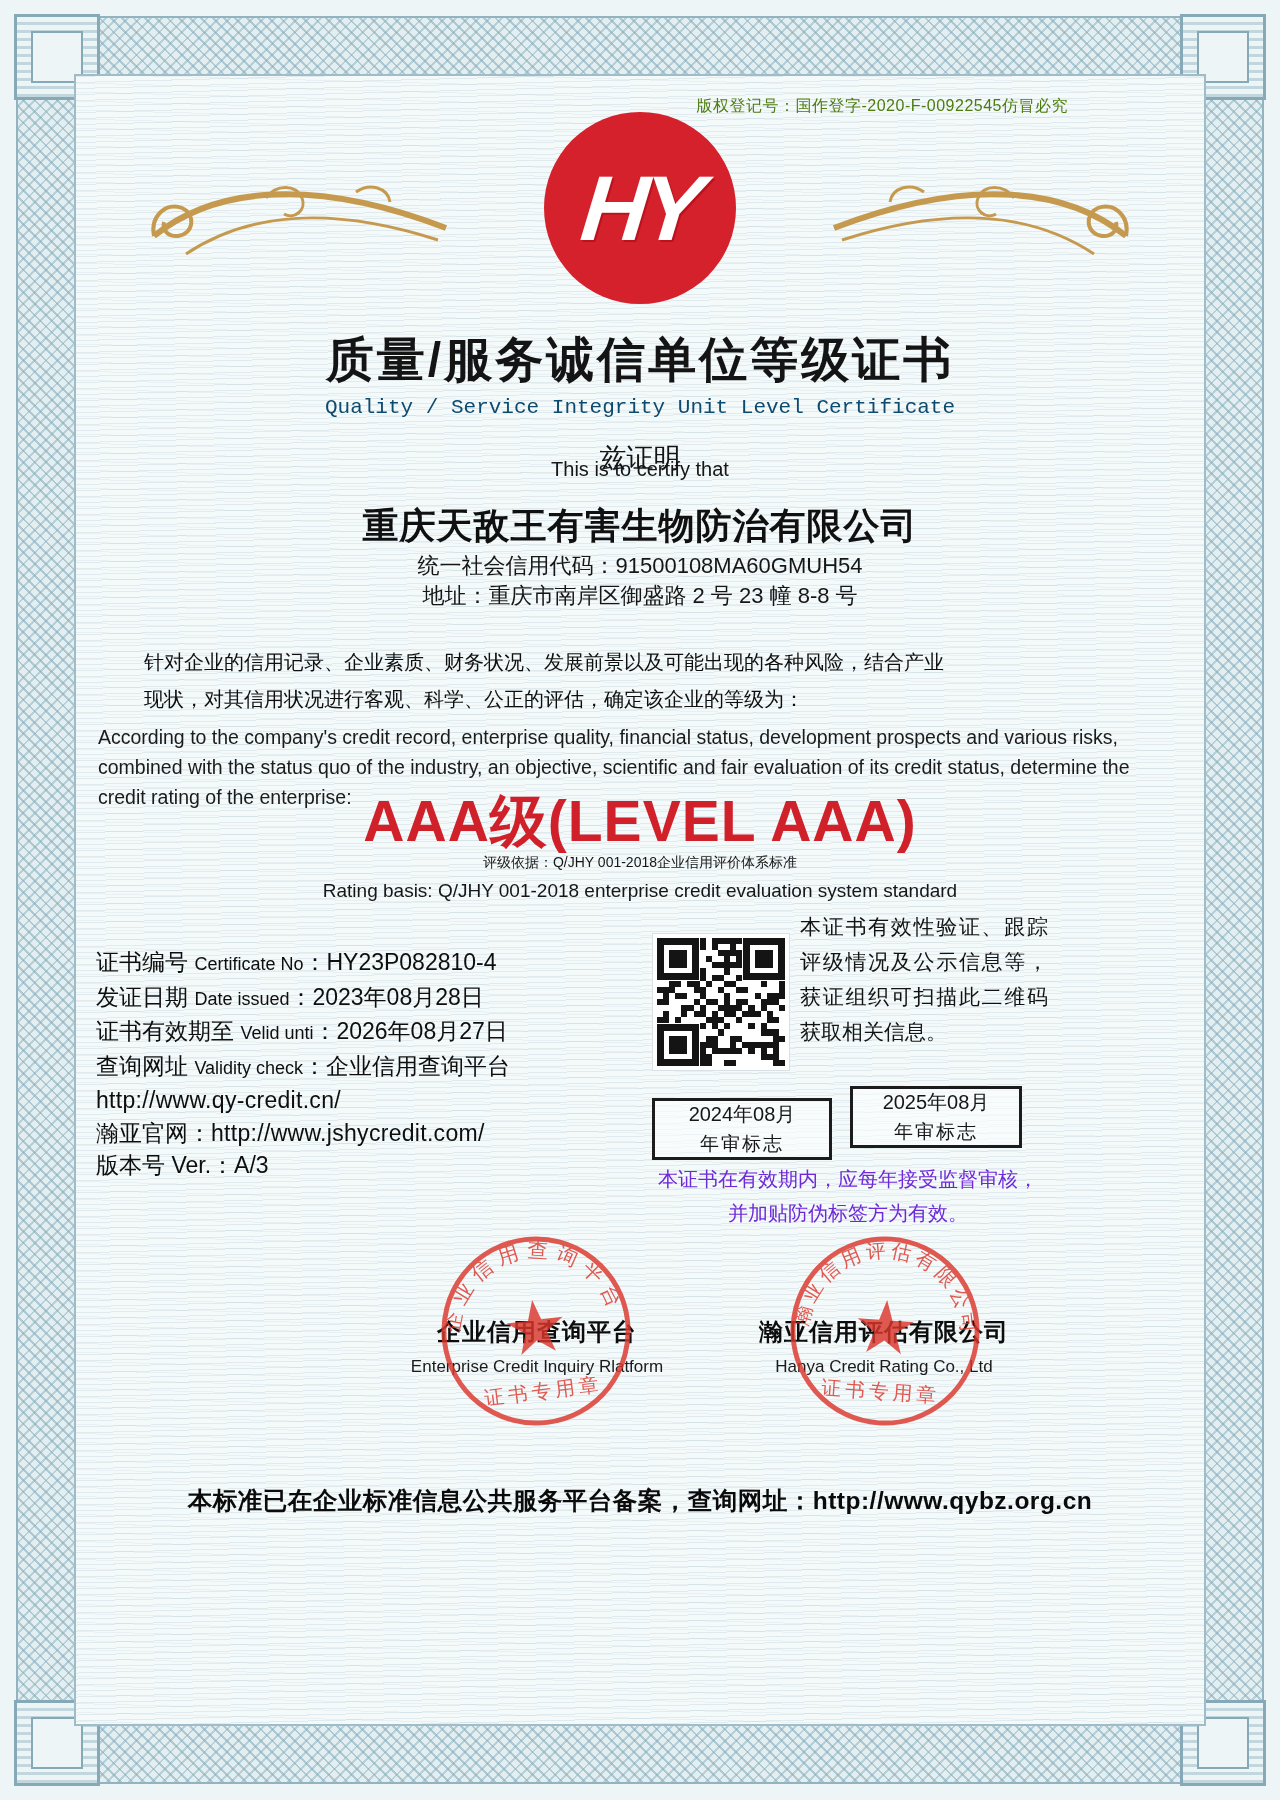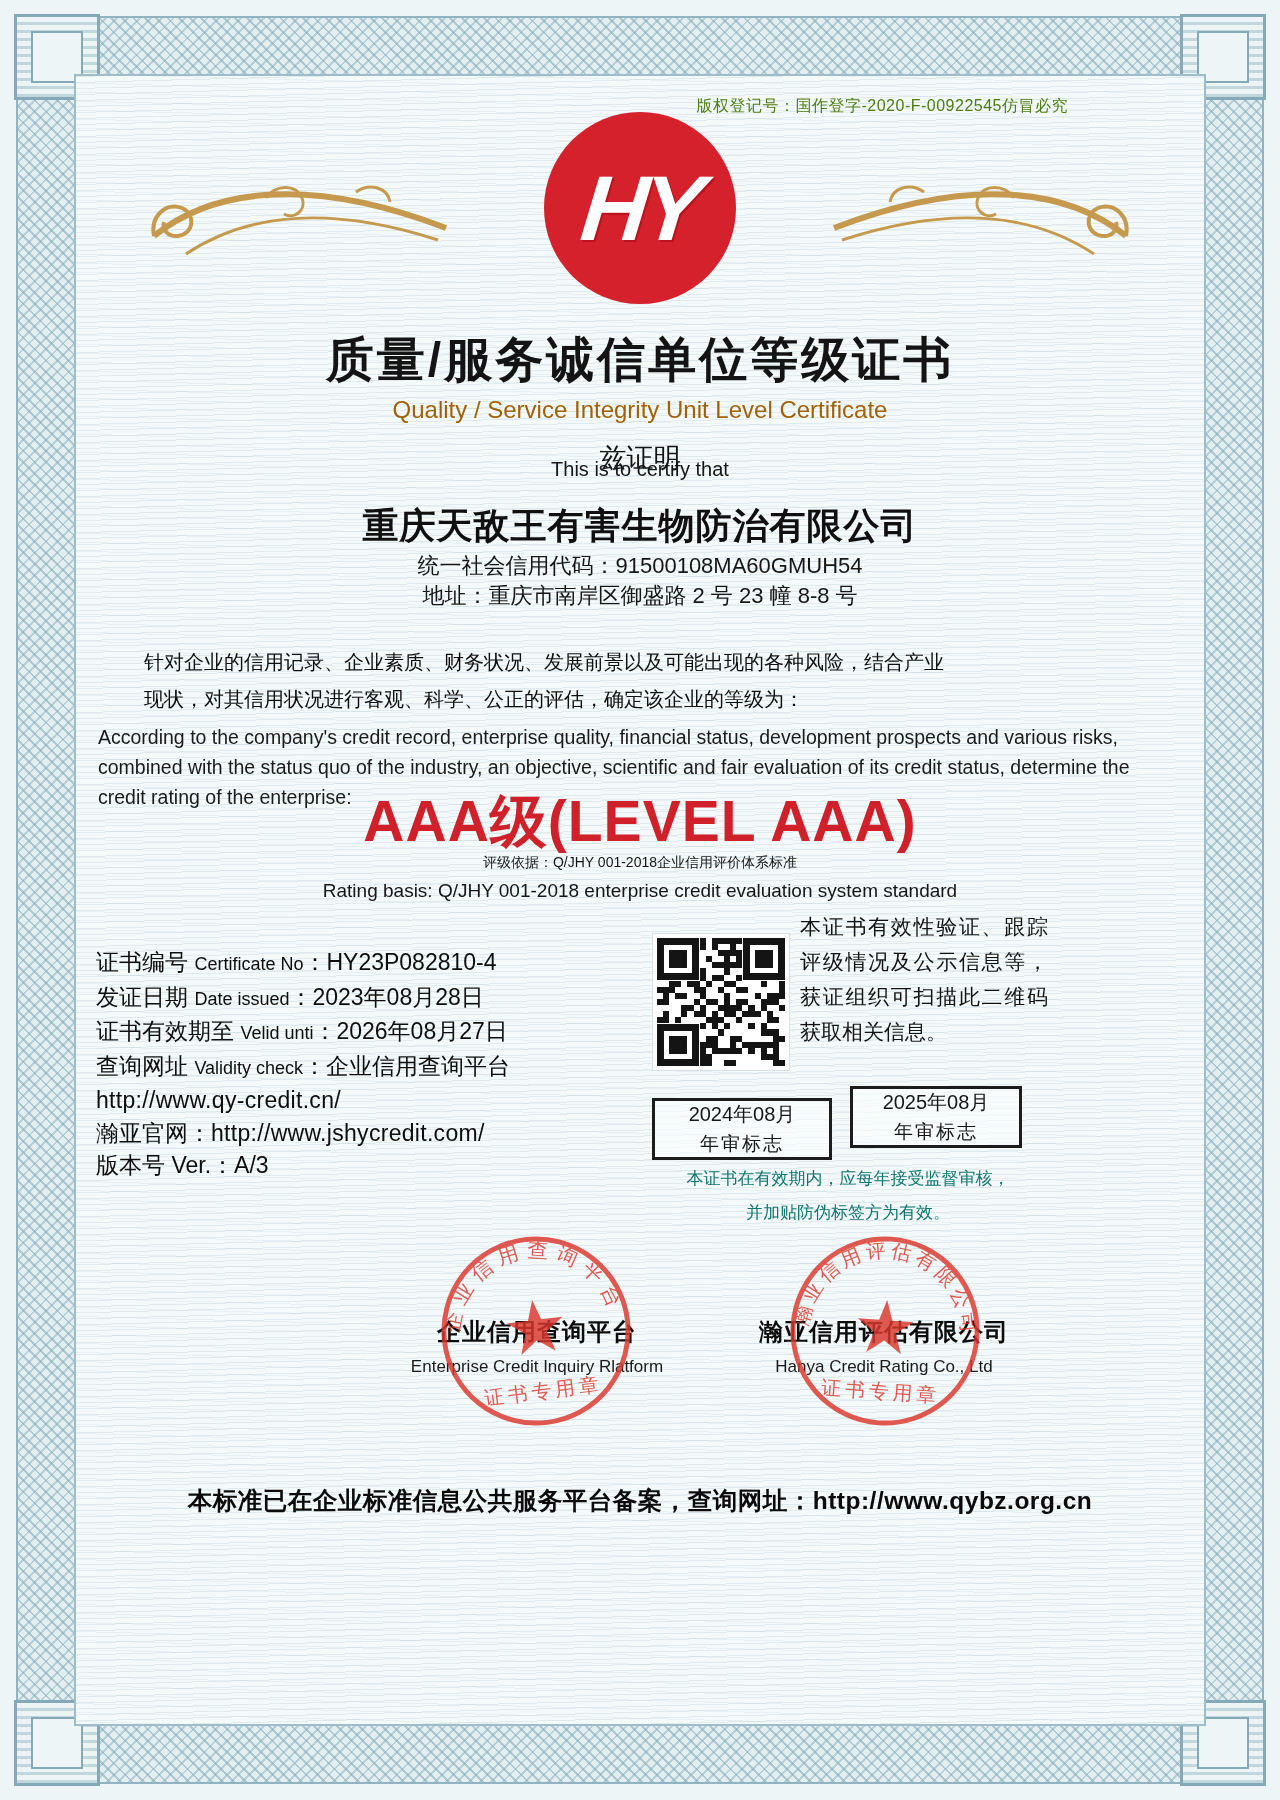--- a/index.html
+++ b/index.html
@@ -47,21 +47,21 @@
   .logo-text{
     color:#fff;font-size:92px;font-weight:900;font-style:italic;
     letter-spacing:-6px;transform:skewX(-6deg);line-height:1;
     text-shadow:2px 2px 0 rgba(165,10,18,.55);
   }
   .flourish{position:absolute;top:170px;width:310px;height:104px;color:#c69a4e;}
   .flourish.left{left:146px;}
   .flourish.right{right:146px;transform:scaleX(-1);}
 
   .title-cn{top:328px;font-size:48px;font-weight:700;letter-spacing:3px;color:#141414;}
-  .title-en{top:396px;font-size:24px;color:#a16207;}
+  .title-en{top:396px;font-size:21px;color:#0c4a6e;font-family:Liberation Mono, monospace;}
   .certify-cn{top:440px;font-size:27px;color:#141414;}
   .certify-en{top:458px;font-size:20px;}
   .company{top:502px;font-size:36px;font-weight:800;letter-spacing:1px;color:#101010;}
   .credit-code{top:551px;font-size:22px;}
   .address{top:581px;font-size:22px;}
 
   
   .body-cn{position:absolute;left:116px;top:644px;width:1046px;font-size:20px;line-height:37px;color:#0f0f0f;margin-left:28px;}
   .body-en{position:absolute;left:98px;top:722px;width:1046px;font-size:19.5px;line-height:30px;color:#1b1b1b;}
   .level{top:784px;font-size:57px;font-weight:800;color:#d0202a;letter-spacing:1px;}
@@ -80,21 +80,21 @@
   .qf{position:absolute;width:42px;height:42px;border:7px solid #141414;background:#fff;}
   .qf::after{content:"";position:absolute;inset:5px;background:#141414;}
   .qf.tl{top:4px;left:4px}.qf.tr{top:4px;right:4px}.qf.bl{bottom:4px;left:4px}
   .qr-note{position:absolute;left:800px;top:909px;width:248px;font-size:21px;line-height:35px;color:#121212;text-align:justify;}
 
   .badge{position:absolute;top:1086px;height:62px;border:3px solid #1c1c1c;background:rgba(252,254,255,.6);
     display:flex;flex-direction:column;align-items:center;justify-content:center;gap:3px;}
   .badge .b1{font-size:20px;}.badge .b2{font-size:19px;letter-spacing:2px;}
   .badge.one{left:652px;width:180px;margin-top:12px;}
   .badge.two{left:850px;width:172px;}
-  .validity-note{position:absolute;left:644px;top:1162px;width:408px;text-align:center;font-size:17px;line-height:34px;color:#0f766e;}
+  .validity-note{position:absolute;left:644px;top:1162px;width:408px;text-align:center;font-size:20px;line-height:34px;color:#6d28d9;}
 
   
   .org{position:absolute;top:1316px;text-align:center;}
   .org .cn{font-size:24px;font-weight:700;color:#0d0d0d;letter-spacing:1px;}
   .org .en{font-size:17px;margin-top:9px;color:#1a1a1a;}
   .org.left{left:392px;width:290px;}
   .org.right{left:722px;width:324px;}
   .stamp{position:absolute;width:198px;height:198px;color:#dc372d;opacity:.82;z-index:4;}
   .stamp.left{left:437px;top:1232px;transform:rotate(-7deg);}
   .stamp.right{left:786px;top:1232px;transform:rotate(4deg);}

